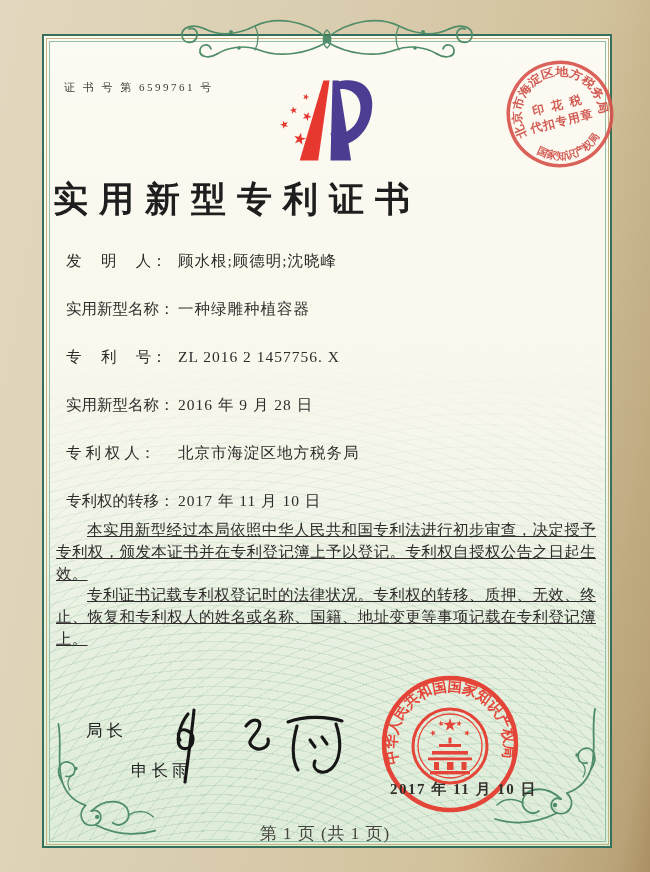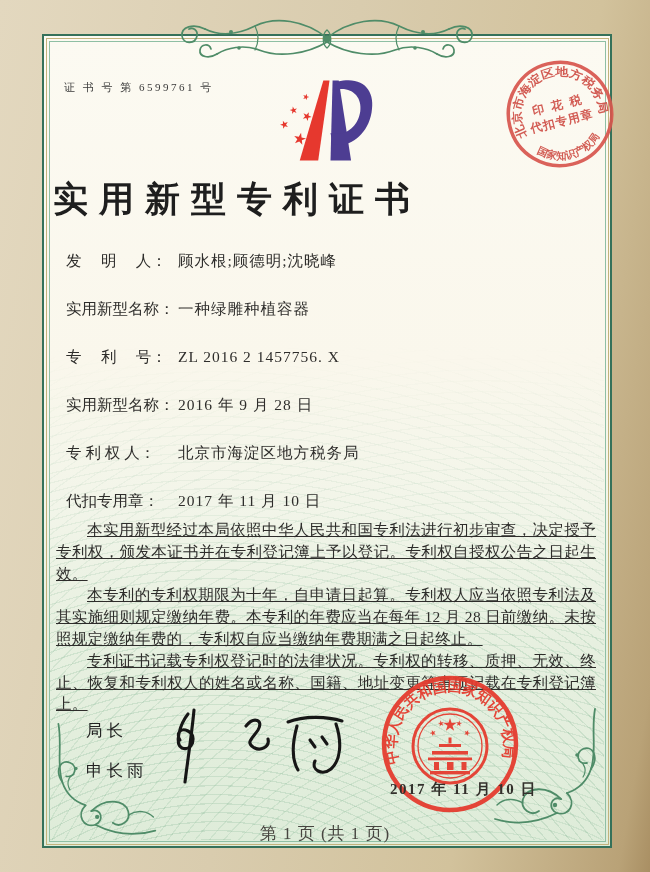--- a/index.html
+++ b/index.html
@@ -153,33 +153,32 @@
     </div>
     <div class="frow">
       <span class="flabel">实用新型名称：</span>
       <span class="fvalue">2016 年 9 月 28 日</span>
     </div>
     <div class="frow">
       <span class="flabel">专 利 权 人：</span>
       <span class="fvalue">北京市海淀区地方税务局</span>
     </div>
     <div class="frow">
-      <span class="flabel">代扣专用章：</span>
+      <span class="flabel">专利权的转移：</span>
       <span class="fvalue">2017 年 11 月 10 日</span>
     </div>
   </div>
 
   <div class="abs body-text">
     <p>本实用新型经过本局依照中华人民共和国专利法进行初步审查，决定授予专利权，颁发本证书并在专利登记簿上予以登记。专利权自授权公告之日起生效。</p>
-    <p>本专利的专利权期限为十年，自申请日起算。专利权人应当依照专利法及其实施细则规定缴纳年费。本专利的年费应当在每年 12 月 28 日前缴纳。未按照规定缴纳年费的，专利权自应当缴纳年费期满之日起终止。</p>
     <p>专利证书记载专利权登记时的法律状况。专利权的转移、质押、无效、终止、恢复和专利权人的姓名或名称、国籍、地址变更等事项记载在专利登记簿上。</p>
   </div>
 
   <div class="abs signer" style="top:720px;">局长</div>
-  <div class="abs signer" style="top:760px;">申长雨</div>
+  <div class="abs signer" style="top:760px;margin-left:45px;">申长雨</div>
 
   <svg class="abs sig-wrap" width="210" height="95" viewBox="0 0 210 95">
     <g stroke="#161616" stroke-width="3.1" fill="none" stroke-linecap="round" stroke-linejoin="round">
       <path d="M38,14 C30,24 24,44 32,48 C42,52 48,36 38,31 C30,27 26,34 30,40"></path>
       <path d="M44,10 C42,32 38,58 35,82"></path>
       <path d="M96,26 C104,16 114,20 108,30 C102,39 96,42 103,47 C110,52 120,47 118,39"></path>
       <path d="M138,22 C154,16 176,16 192,21"></path>
       <path d="M147,26 C142,44 142,60 148,70"></path>
       <path d="M186,24 C192,42 191,60 181,69 C172,76 161,70 165,61"></path>
       <path d="M160,40 L165,47"></path>

